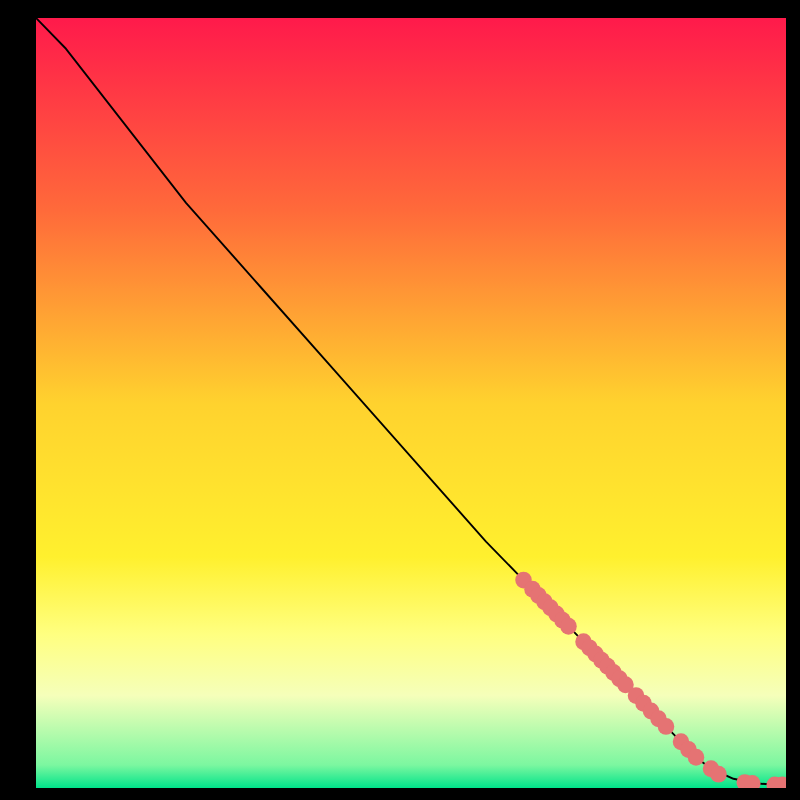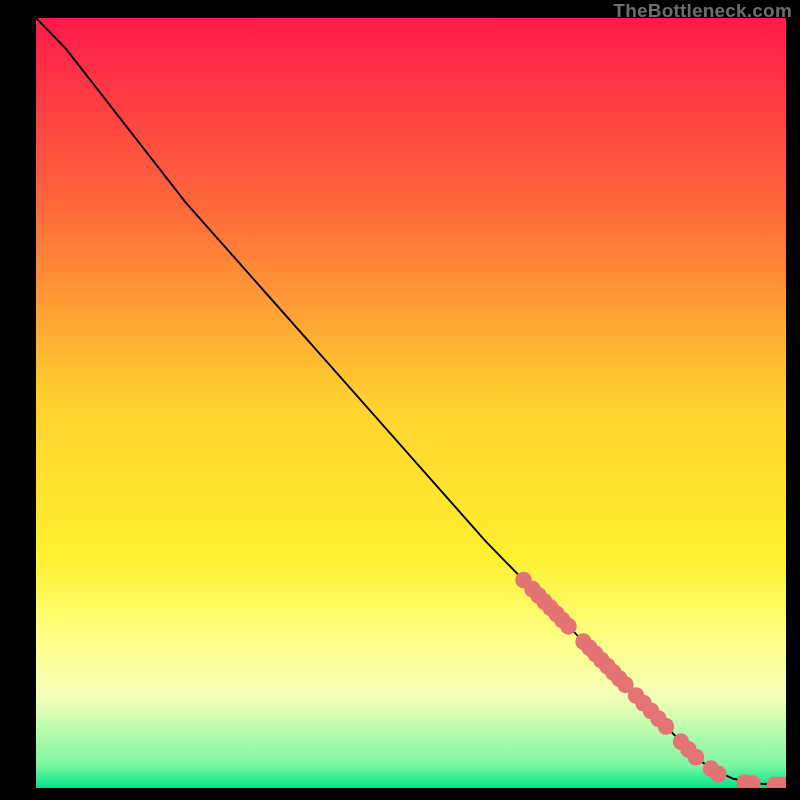--- a/index.html
+++ b/index.html
@@ -28,21 +28,20 @@
     color: #6d6d6d;
     text-align: right;
     letter-spacing: 0.2px;
     padding-right: 8px;
   }
 </style>
 </head>
 <body>
 
 <div class="stage">
-  <div class="attribution">TheBottleneck.com</div>
   <svg class="plot" viewBox="0 0 100 100" preserveAspectRatio="none">
     <defs>
       <linearGradient id="bg-grad" x1="0" y1="0" x2="0" y2="1">
           <stop offset="0%" stop-color="#ff1a4b"></stop>
           <stop offset="25%" stop-color="#ff6a3a"></stop>
           <stop offset="50%" stop-color="#ffd22e"></stop>
           <stop offset="70%" stop-color="#fff02e"></stop>
           <stop offset="80%" stop-color="#ffff80"></stop>
           <stop offset="88%" stop-color="#f5ffba"></stop>
           <stop offset="97%" stop-color="#7cf7a0"></stop>

